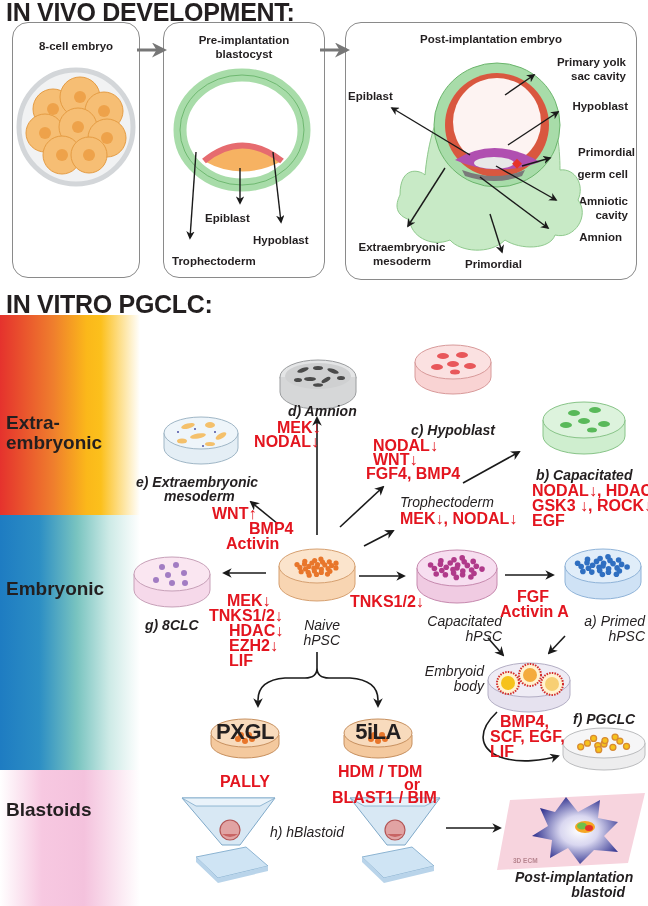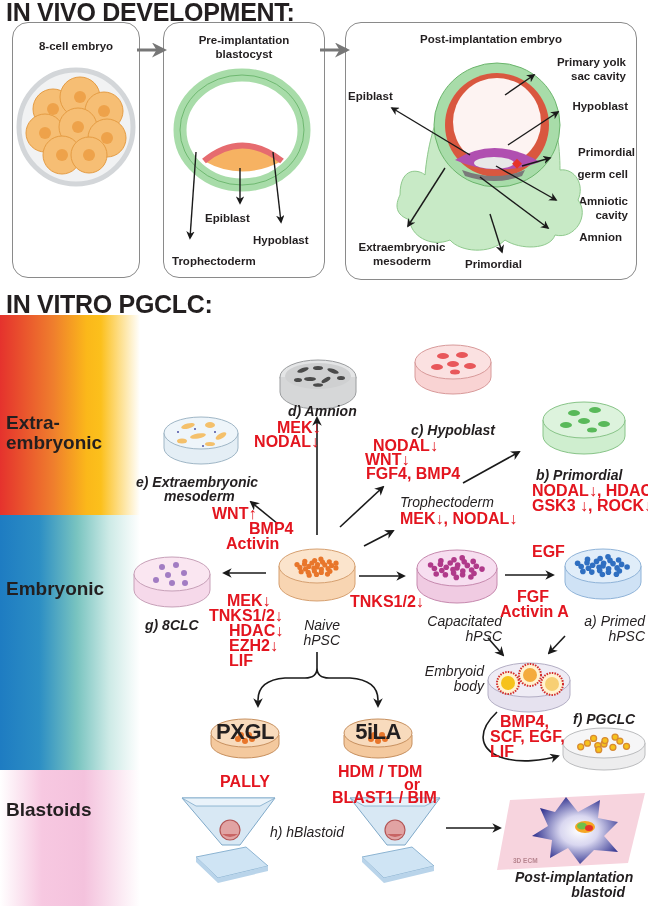--- a/index.html
+++ b/index.html
@@ -418,27 +418,27 @@
 
 <div class="abs stencil" style="left:211px;top:719px;width:68px;">PXGL</div>
 <div class="abs stencil" style="left:344px;top:719px;width:68px;">5iLA</div>
 
 <div class="abs dlbl" style="left:288px;top:403px;font-weight:bold;">d) Amnion</div>
 <div class="abs red" style="left:277px;top:418px;text-align:right;width:42px;">MEK↓</div>
 <div class="abs red" style="left:250px;top:432px;text-align:right;width:69px;">NODAL↓</div>
 
 <div class="abs dlbl" style="left:411px;top:422px;font-weight:bold;">c) Hypoblast</div>
 <div class="abs red" style="left:373px;top:436px;">NODAL↓</div>
-<div class="abs red" style="left:365px;top:450px;">WNT↓</div>
+<div class="abs red" style="left:373px;top:450px;">WNT↓</div>
 <div class="abs red" style="left:366px;top:464px;">FGF4, BMP4</div>
 
-<div class="abs dlbl" style="left:536px;top:467px;font-weight:bold;">b) Primordial</div>
+<div class="abs dlbl" style="left:536px;top:467px;font-weight:bold;">b) Capacitated</div>
 <div class="abs red" style="left:532px;top:481px;">NODAL↓, HDAC↓</div>
 <div class="abs red" style="left:532px;top:496px;">GSK3 ↓, ROCK↓</div>
-<div class="abs red" style="left:532px;top:542px;">EGF</div>
+<div class="abs red" style="left:532px;top:511px;">EGF</div>
 
 <div class="abs dlbl" style="left:136px;top:474px;font-weight:bold;">e) Extraembryonic</div>
 <div class="abs dlbl" style="left:164px;top:488px;font-weight:bold;">mesoderm</div>
 <div class="abs red" style="left:212px;top:504px;">WNT↑</div>
 <div class="abs red" style="left:221px;top:519px;padding-left:28px;">BMP4</div>
 <div class="abs red" style="left:226px;top:534px;">Activin</div>
 
 <div class="abs dlbl" style="left:400px;top:494px;">Trophectoderm</div>
 <div class="abs red" style="left:400px;top:509px;">MEK↓, NODAL↓</div>
 

